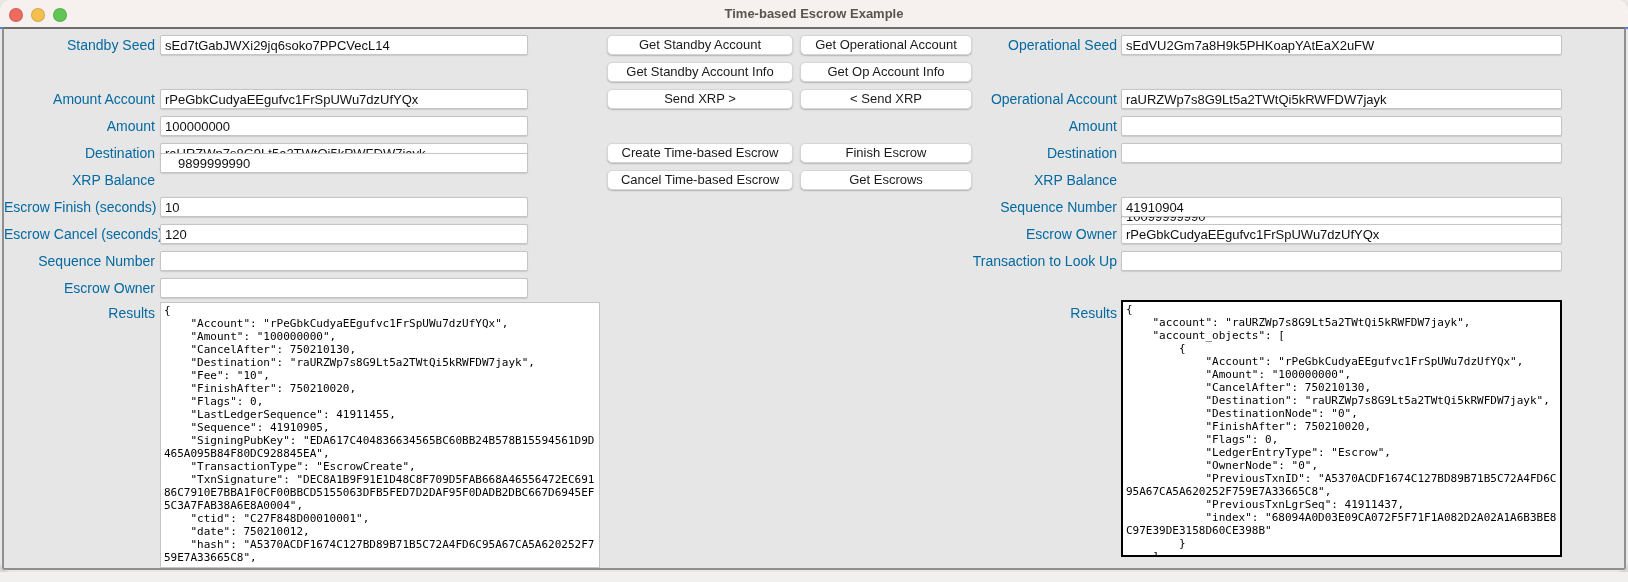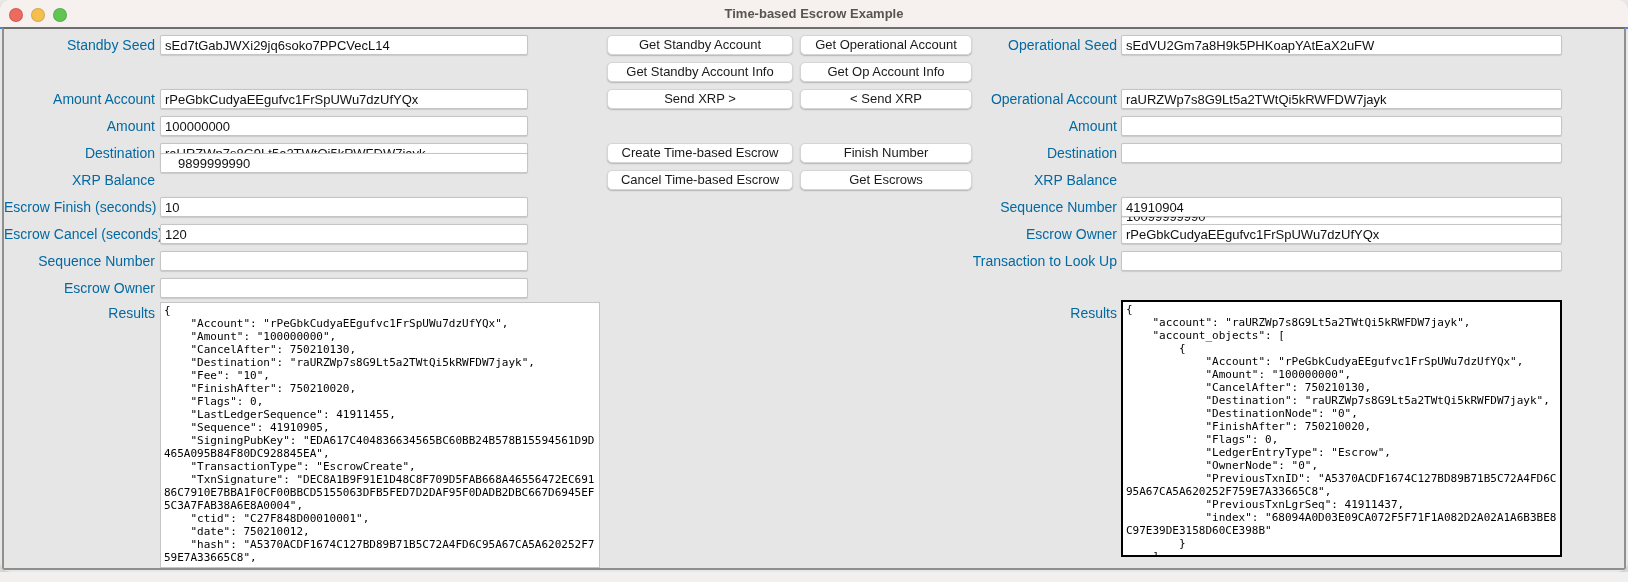--- a/index.html
+++ b/index.html
@@ -89,21 +89,21 @@
 
   <button class="btn bcol1" style="top:35px">Get Standby Account</button>
   <button class="btn bcol1" style="top:62px">Get Standby Account Info</button>
   <button class="btn bcol1" style="top:89px">Send XRP &gt;</button>
   <button class="btn bcol1" style="top:143px">Create Time-based Escrow</button>
   <button class="btn bcol1" style="top:170px">Cancel Time-based Escrow</button>
 
   <button class="btn bcol2" style="top:35px">Get Operational Account</button>
   <button class="btn bcol2" style="top:62px">Get Op Account Info</button>
   <button class="btn bcol2" style="top:89px">&lt; Send XRP</button>
-  <button class="btn bcol2" style="top:143px">Finish Number</button>
+  <button class="btn bcol2" style="top:143px">Finish Escrow</button>
   <button class="btn bcol2" style="top:170px">Get Escrows</button>
 
   <div class="flabel lab-r" style="top:35px">Operational Seed</div>
   <div class="flabel lab-r" style="top:89px">Operational Account</div>
   <div class="flabel lab-r" style="top:116px">Amount</div>
   <div class="flabel lab-r" style="top:143px">Destination</div>
   <div class="flabel lab-r" style="top:170px">XRP Balance</div>
   <div class="flabel lab-r" style="top:197px">Sequence Number</div>
   <div class="flabel lab-r" style="top:224px">Escrow Owner</div>
   <div class="flabel lab-r" style="top:251px">Transaction to Look Up</div>

